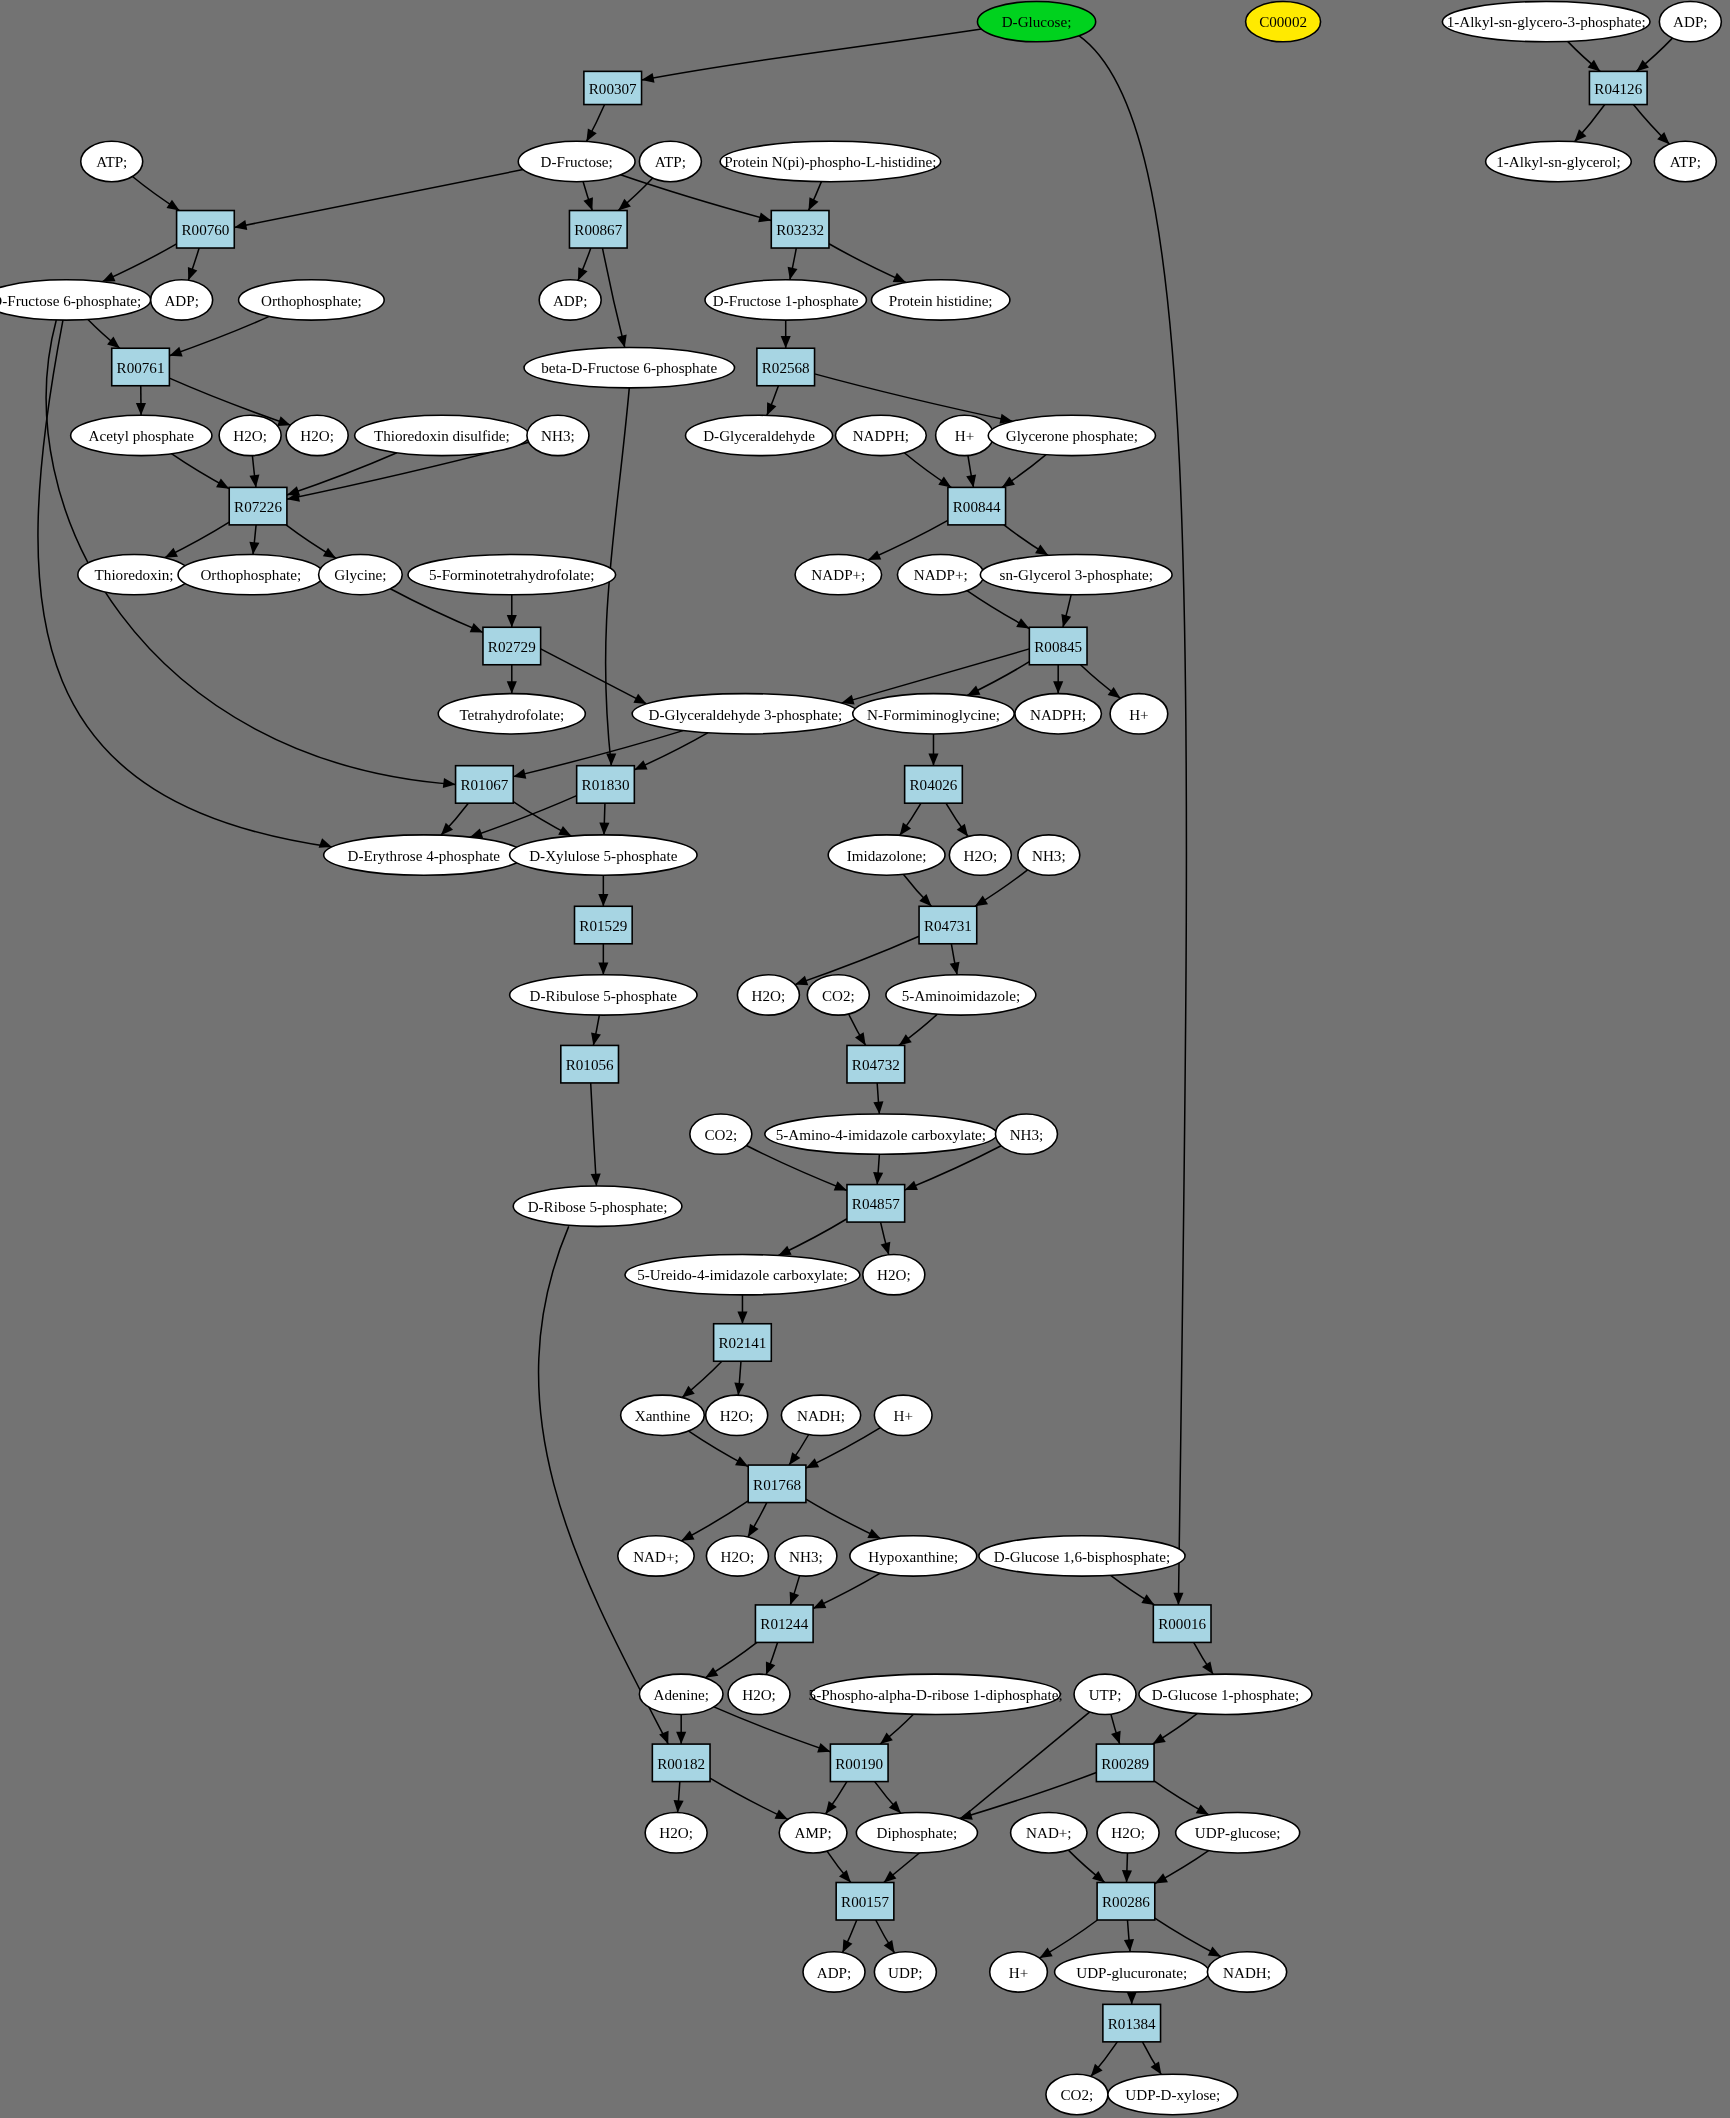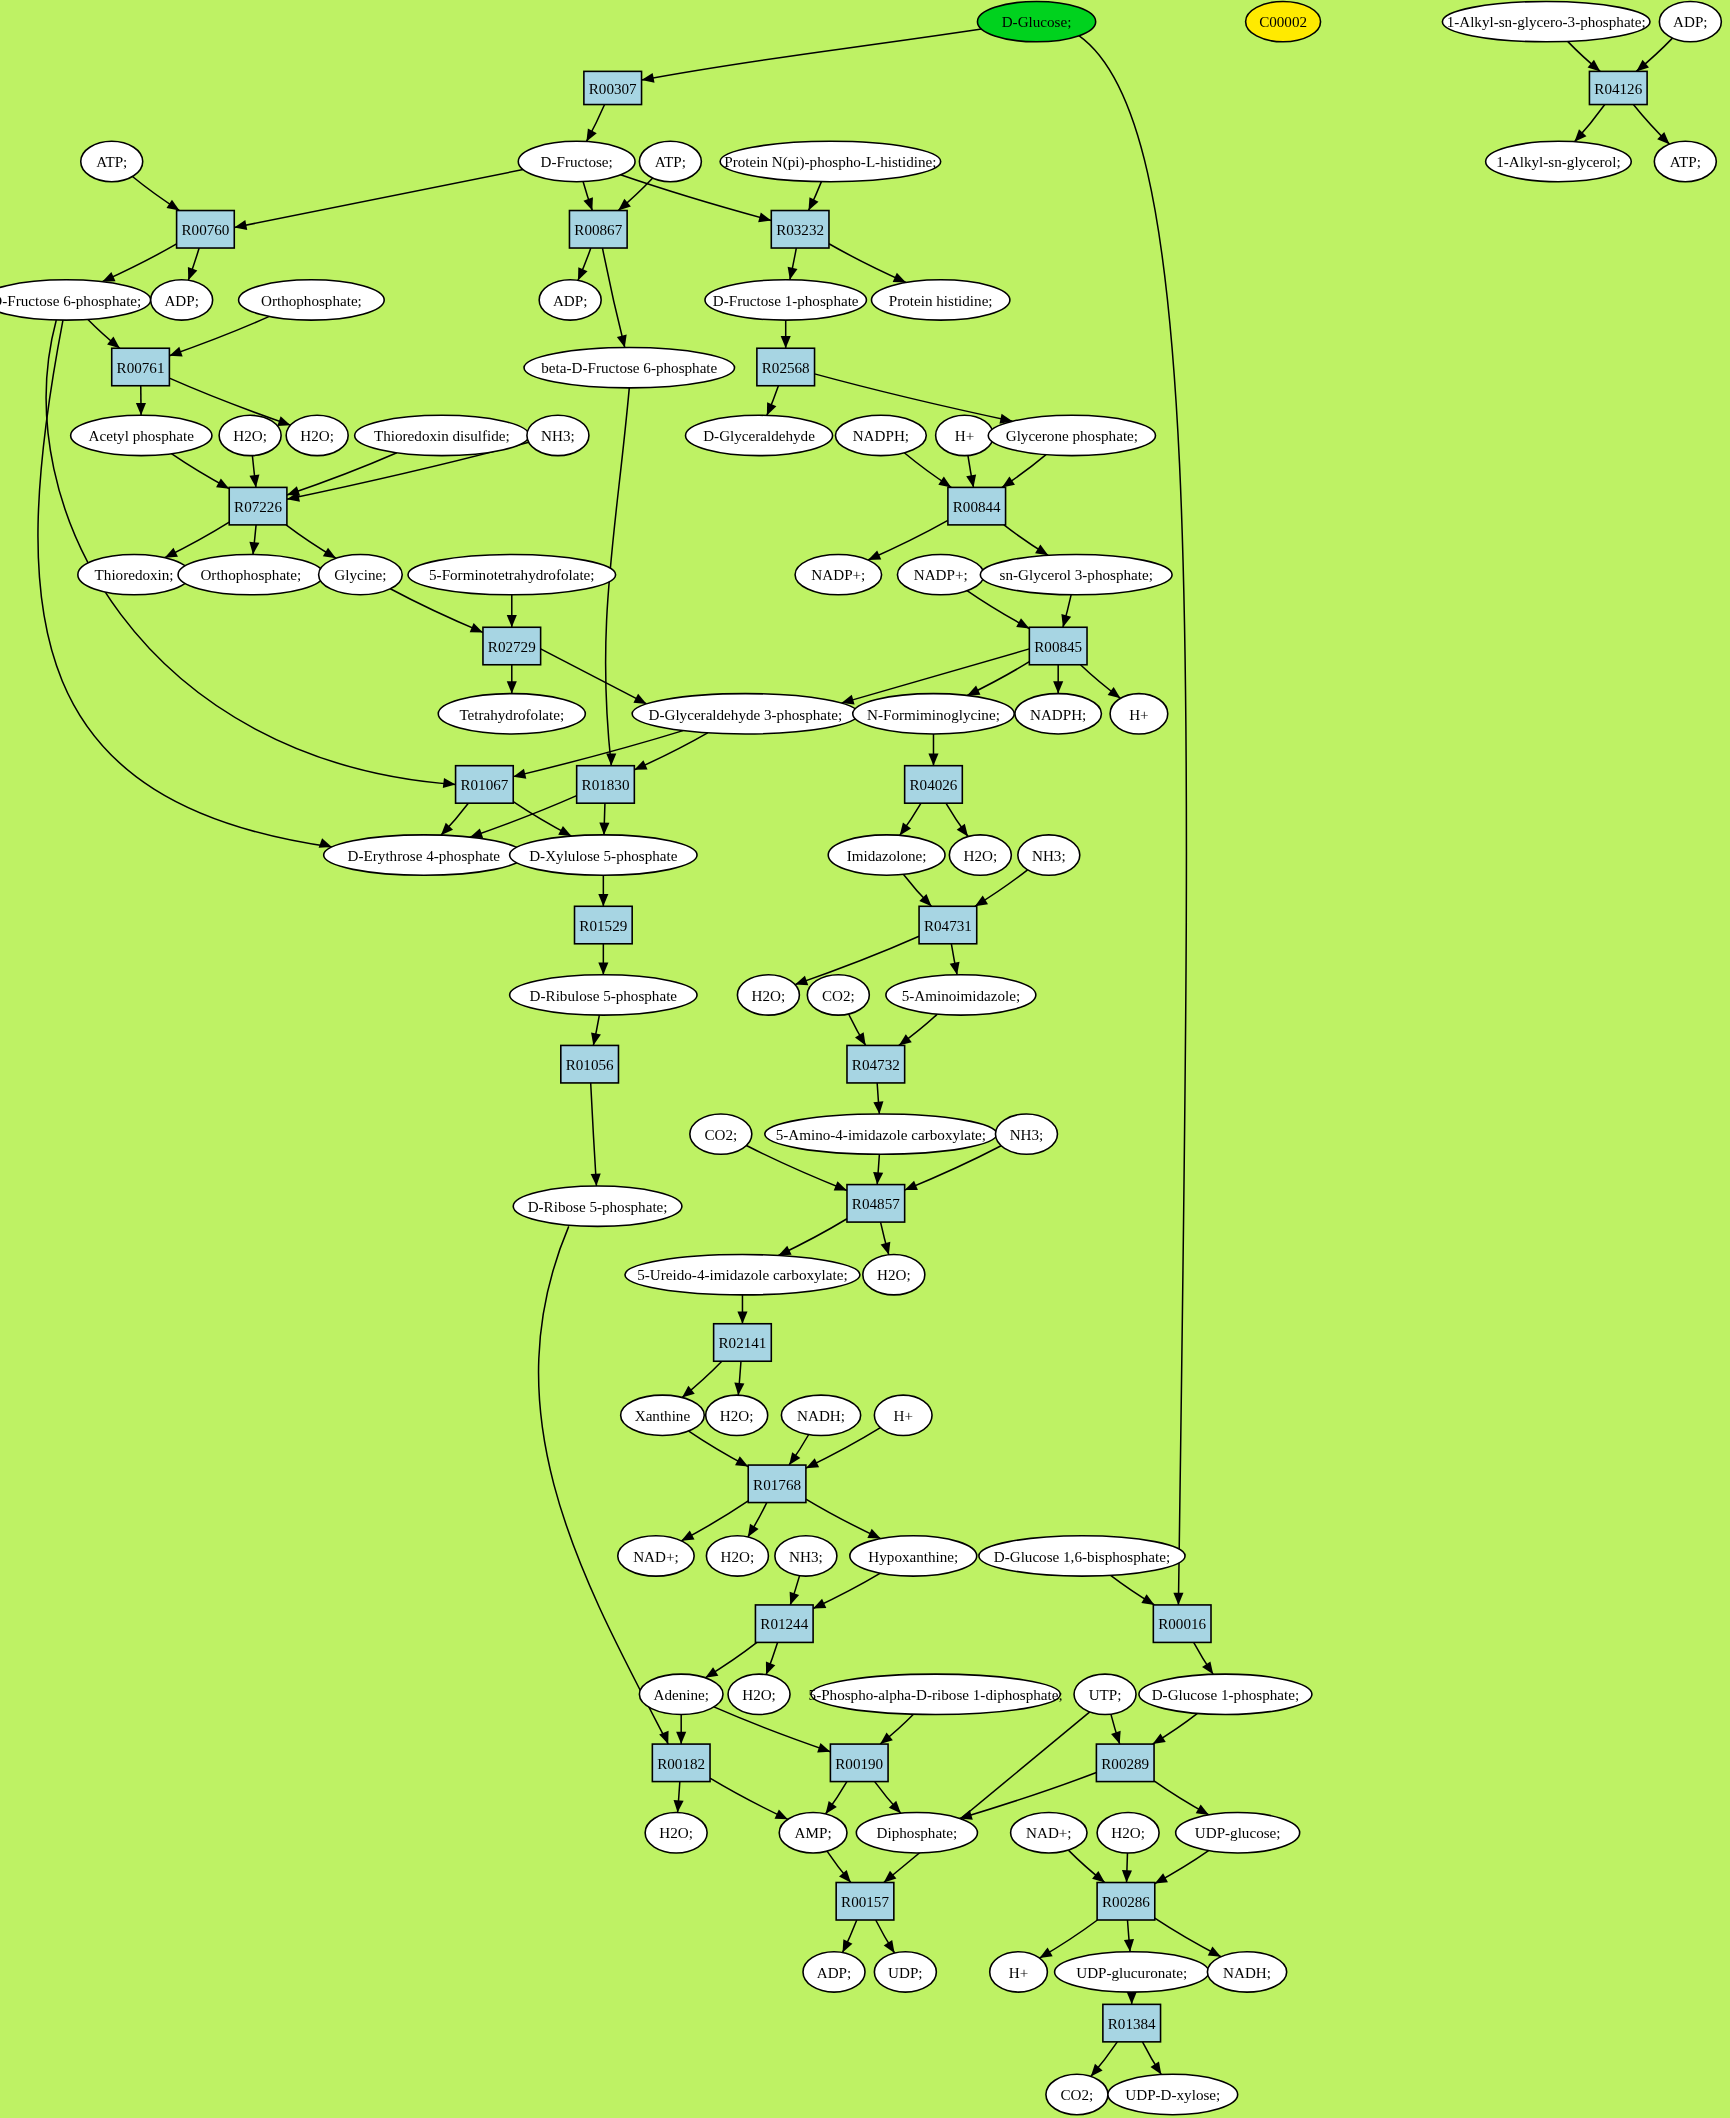--- a/index.html
+++ b/index.html
@@ -1,16 +1,16 @@
 <!DOCTYPE html>
 <html style="font-size:11.5px"><head>
 <meta charset="utf-8">
 <style>
   html,body{margin:0;padding:0;background:#ffffff;}
-  #canvas{position:relative;width:1730px;height:2119px;background:#bef264;
+  #canvas{position:relative;width:1730px;height:2119px;background:#737373;
           font-family:"Liberation Serif", serif;}
   svg#graph{position:absolute;top:0;left:0;width:1730px;height:2119px;}
   .node-ellipse{fill:#ffffff;stroke:#000000;stroke-width:2.2;}
   .node-ellipse.green{fill:#00d21e;}
   .node-ellipse.yellow{fill:#ffea00;}
   .node-rect{fill:#a7d5e3;stroke:#000000;stroke-width:2.2;}
   .node-label{font-family:"Liberation Serif", serif;font-size:21px;fill:#000000;
               text-anchor:middle;dominant-baseline:central;}
   .edge{fill:none;stroke:#000000;stroke-width:2.1;}
   .arrowhead{fill:#000000;stroke:none;}

